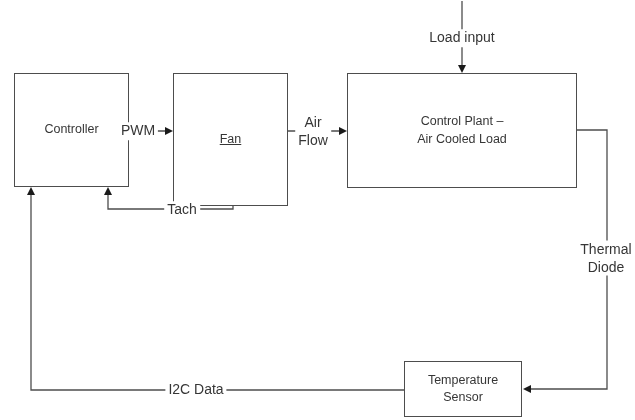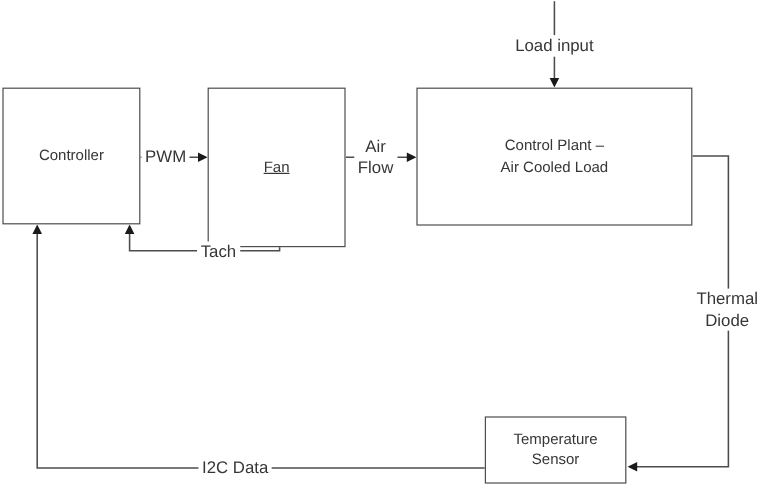--- a/index.html
+++ b/index.html
@@ -37,24 +37,24 @@
     transform: translate(-50%, -50%);
     background: #ffffff;
     color: #363636;
     font-size: 14px;
     line-height: 1.25;
     text-align: center;
     padding: 0 3px;
     white-space: pre-line;
     z-index: 1;
   }
-  #box-controller { left: 2px;   top: 73px;  width: 115px; height: 114px; justify-content: center; }
+  #box-controller { left: 14px;   top: 73px;  width: 115px; height: 114px; justify-content: center; }
   #box-fan        { left: 173px; top: 73px;  width: 115px; height: 133px; text-decoration: underline; }
   #box-plant      { left: 347px; top: 73px;  width: 230px; height: 115px; }
-  #box-tempsensor { left: 404px; top: 347px; width: 118px; height: 56px; justify-content: center; }
+  #box-tempsensor { left: 404px; top: 361px; width: 118px; height: 56px; justify-content: center; }
 
   #lbl-load-input    { left: 462px; top: 38px; }
   #lbl-pwm           { left: 138px; top: 131px; text-align: center; }
   #lbl-air-flow      { left: 313px; top: 131px; }
   #lbl-tach          { left: 182px; top: 210px; }
   #lbl-thermal-diode { left: 606px; top: 258px; }
   #lbl-i2c-data      { left: 196px; top: 390px; }
 
   .wire { stroke: #4d4d4d; stroke-width: 1.3; fill: none; }
   .head { fill: #1a1a1a; stroke: none; }

